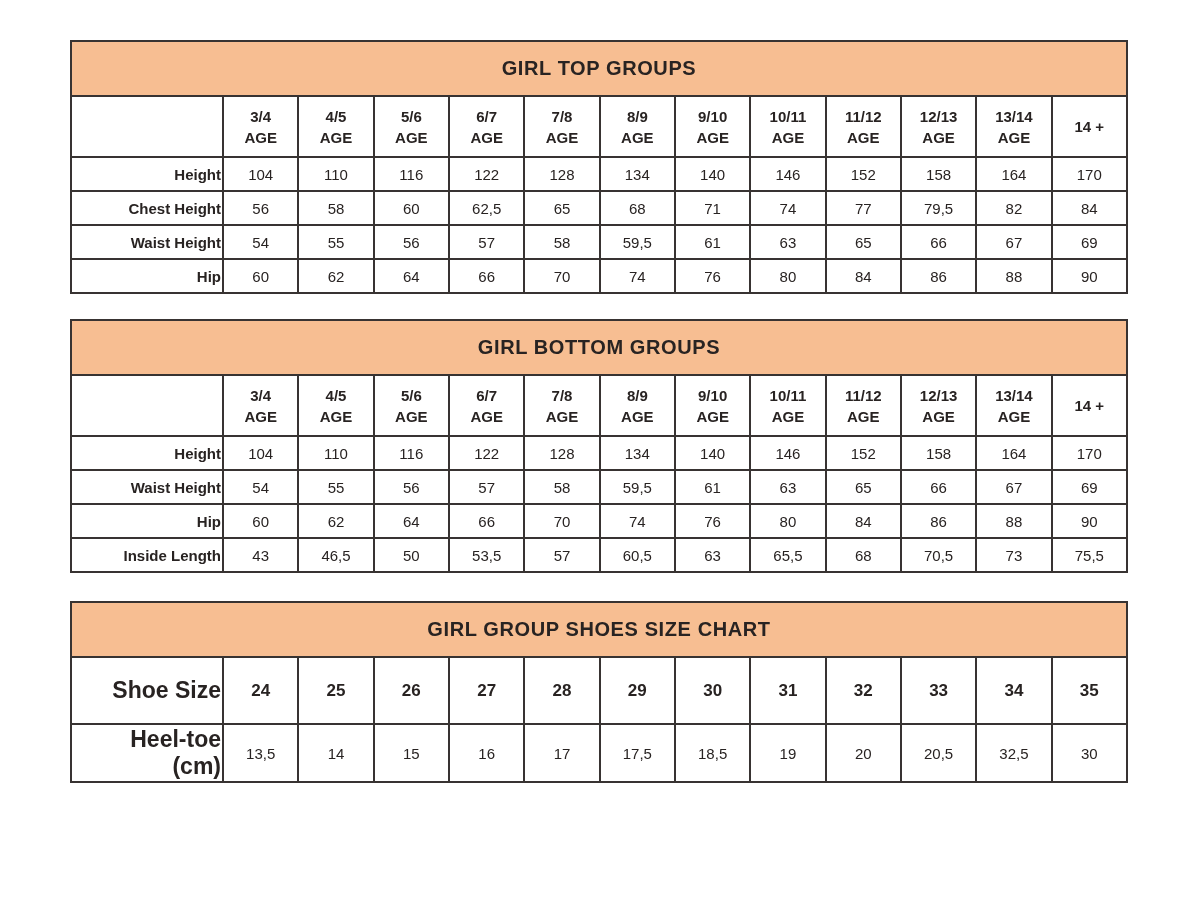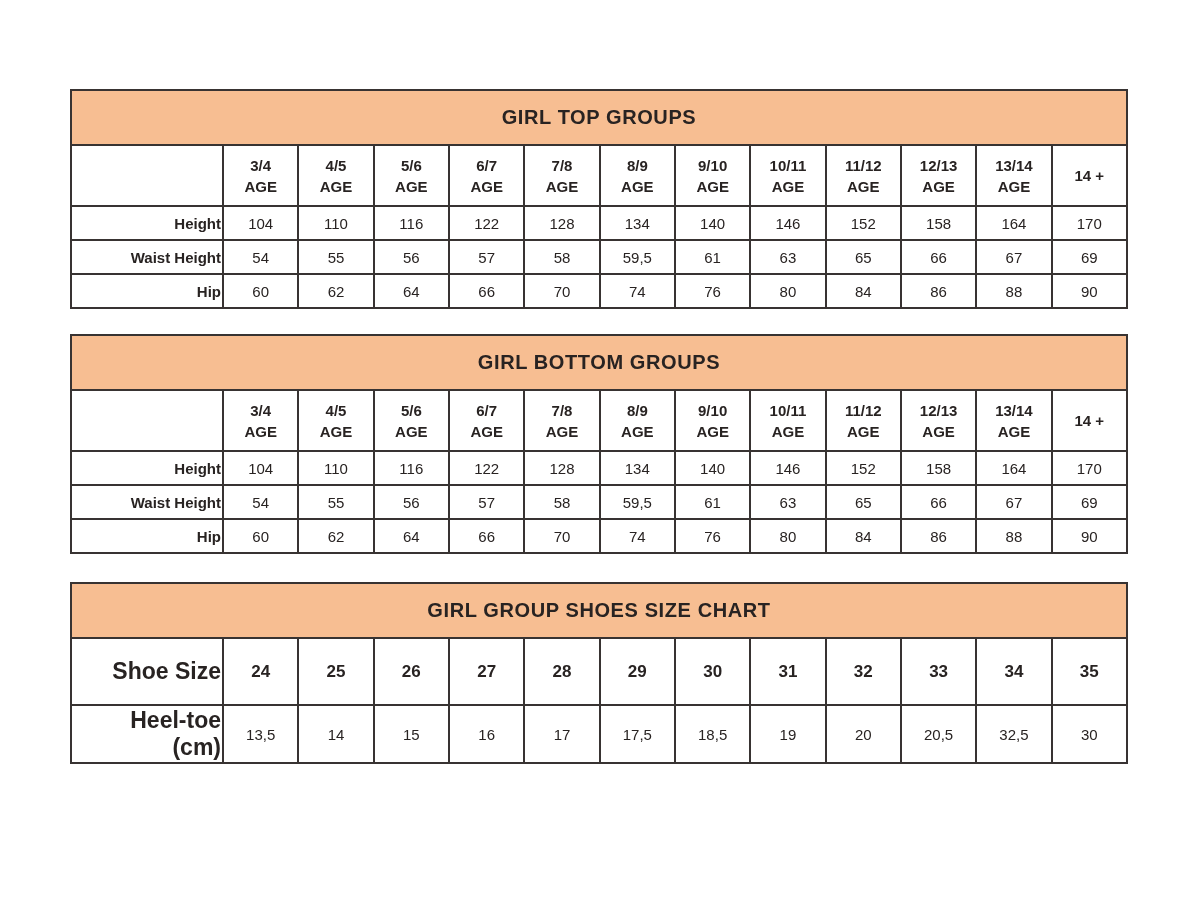--- a/index.html
+++ b/index.html
@@ -7,21 +7,21 @@
     padding: 0;
     background: #ffffff;
     width: 1200px;
     height: 905px;
     font-family: "Liberation Sans", "DejaVu Sans", sans-serif;
     color: var(--text, #282322);
   }
   .wrap {
     box-sizing: border-box;
     width: 1200px;
-    padding: 89px 72px 0 70px;
+    padding: 40px 72px 0 70px;
   }
   table.size-table {
     border-collapse: collapse;
     table-layout: fixed;
     width: 1058px;
   }
   table.t0, table.t1 { margin-bottom: 25px; }
   table.t1 { margin-bottom: 28px; }
   col.label-col { width: 152px; }
   td {
@@ -105,20 +105,35 @@
           <td class="value-cell">122</td>
           <td class="value-cell">128</td>
           <td class="value-cell">134</td>
           <td class="value-cell">140</td>
           <td class="value-cell">146</td>
           <td class="value-cell">152</td>
           <td class="value-cell">158</td>
           <td class="value-cell">164</td>
           <td class="value-cell">170</td>
         </tr>
+        <tr class="data-row row-1">
+          <td class="label-cell">Chest Height</td>
+          <td class="value-cell">56</td>
+          <td class="value-cell">58</td>
+          <td class="value-cell">60</td>
+          <td class="value-cell">62,5</td>
+          <td class="value-cell">65</td>
+          <td class="value-cell">68</td>
+          <td class="value-cell">71</td>
+          <td class="value-cell">74</td>
+          <td class="value-cell">77</td>
+          <td class="value-cell">79,5</td>
+          <td class="value-cell">82</td>
+          <td class="value-cell">84</td>
+        </tr>
         <tr class="data-row row-2">
           <td class="label-cell">Waist Height</td>
           <td class="value-cell">54</td>
           <td class="value-cell">55</td>
           <td class="value-cell">56</td>
           <td class="value-cell">57</td>
           <td class="value-cell">58</td>
           <td class="value-cell">59,5</td>
           <td class="value-cell">61</td>
           <td class="value-cell">63</td>
@@ -217,20 +232,35 @@
           <td class="value-cell">66</td>
           <td class="value-cell">70</td>
           <td class="value-cell">74</td>
           <td class="value-cell">76</td>
           <td class="value-cell">80</td>
           <td class="value-cell">84</td>
           <td class="value-cell">86</td>
           <td class="value-cell">88</td>
           <td class="value-cell">90</td>
         </tr>
+        <tr class="data-row row-3">
+          <td class="label-cell">Inside Length</td>
+          <td class="value-cell">43</td>
+          <td class="value-cell">46,5</td>
+          <td class="value-cell">50</td>
+          <td class="value-cell">53,5</td>
+          <td class="value-cell">57</td>
+          <td class="value-cell">60,5</td>
+          <td class="value-cell">63</td>
+          <td class="value-cell">65,5</td>
+          <td class="value-cell">68</td>
+          <td class="value-cell">70,5</td>
+          <td class="value-cell">73</td>
+          <td class="value-cell">75,5</td>
+        </tr>
       </tbody>
     </table>
   <table class="size-table t2">
       <colgroup>
         <col class="label-col">
         <col>
         <col>
         <col>
         <col>
         <col>

